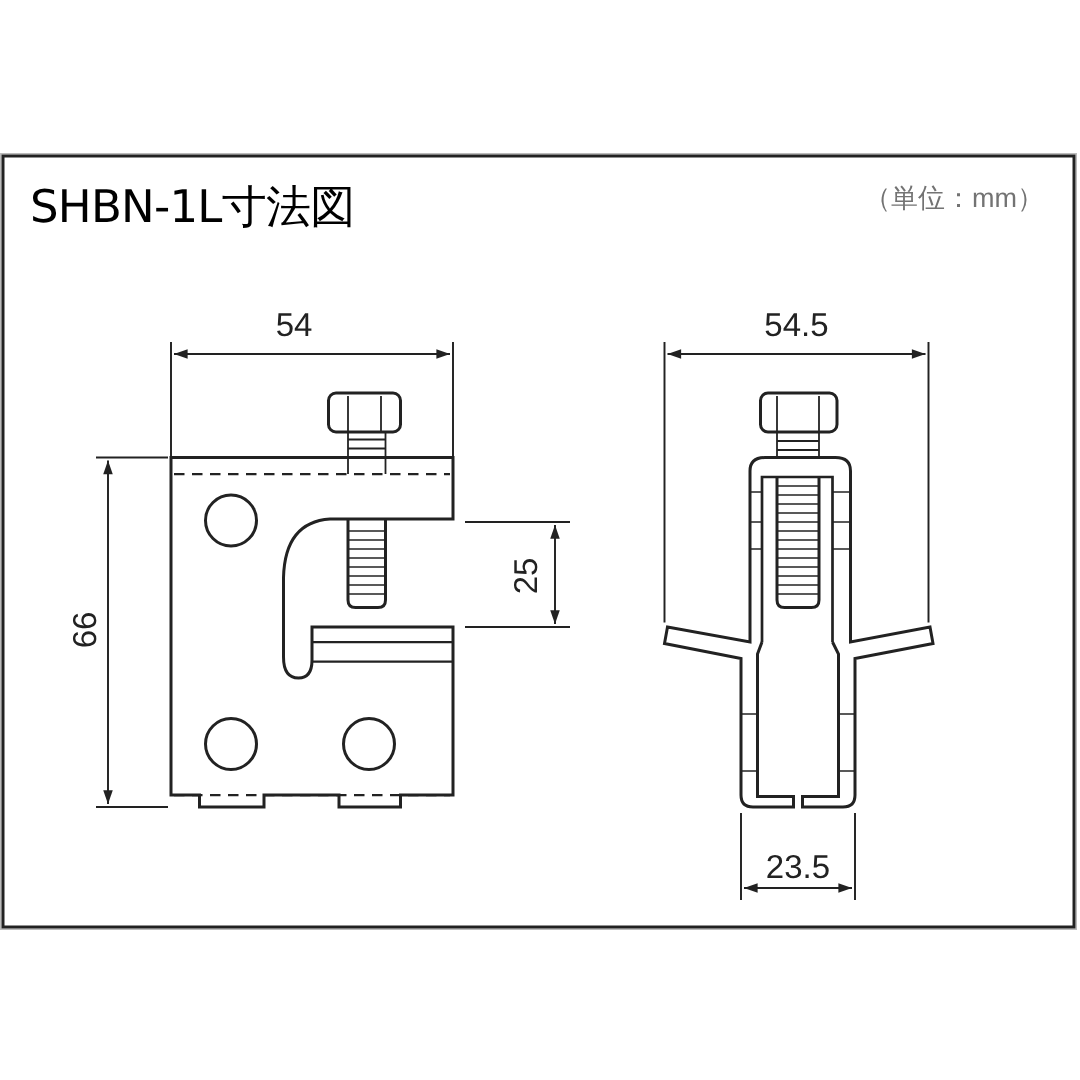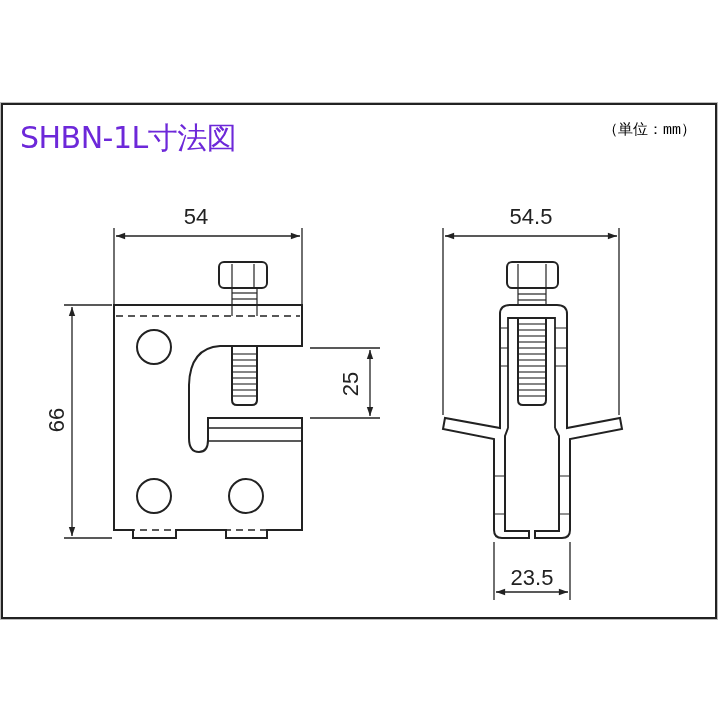--- a/index.html
+++ b/index.html
@@ -3,26 +3,26 @@
   <meta charset="utf-8">
   <style>
     html, body { margin: 0; padding: 0; background: #ffffff; }
     body { width: 720px; height: 720px; position: relative; overflow: hidden; font-family: "DejaVu Sans", sans-serif; }
     .frame {
       position: absolute; left: 1px; top: 103px; width: 716px; height: 516px;
       border: 2px solid #222; box-sizing: border-box; background: #fff;
       box-shadow: 0 0 0 1px #bbb;
     }
     .title {
-      position: absolute; left: 20px; top: 118px; font-size: 30px; color: #6d28d9;
+      position: absolute; left: 20px; top: 118px; font-size: 30px; color: #000000;
       letter-spacing: -0.5px; font-family: "DejaVu Sans", sans-serif;
     }
     .unit {
-      position: absolute; right: 24px; top: 120px; font-size: 15px; color: #000000;
-      font-family: Liberation Mono, monospace;
+      position: absolute; right: 24px; top: 120px; font-size: 18px; color: #737373;
+      font-family: Liberation Sans, sans-serif;
     }
     svg.drawing { position: absolute; left: 0; top: 0; }
     .dim-text { font-family: "Liberation Sans", sans-serif; font-size: 22px; fill: #222; }
   </style>
 </head>
 <body>
 
 <div class="frame"></div>
 <div class="title">SHBN-1L寸法図</div>
 <div class="unit">（単位：mm）</div>

